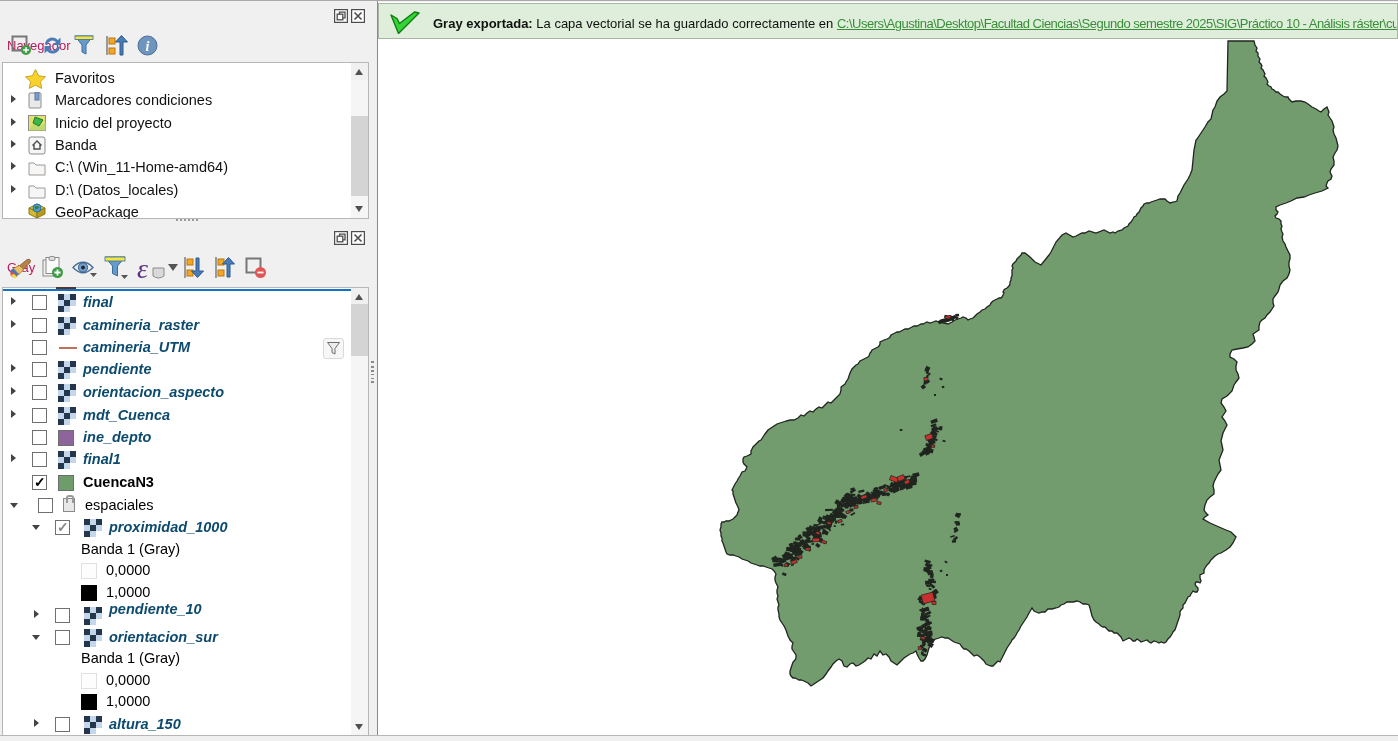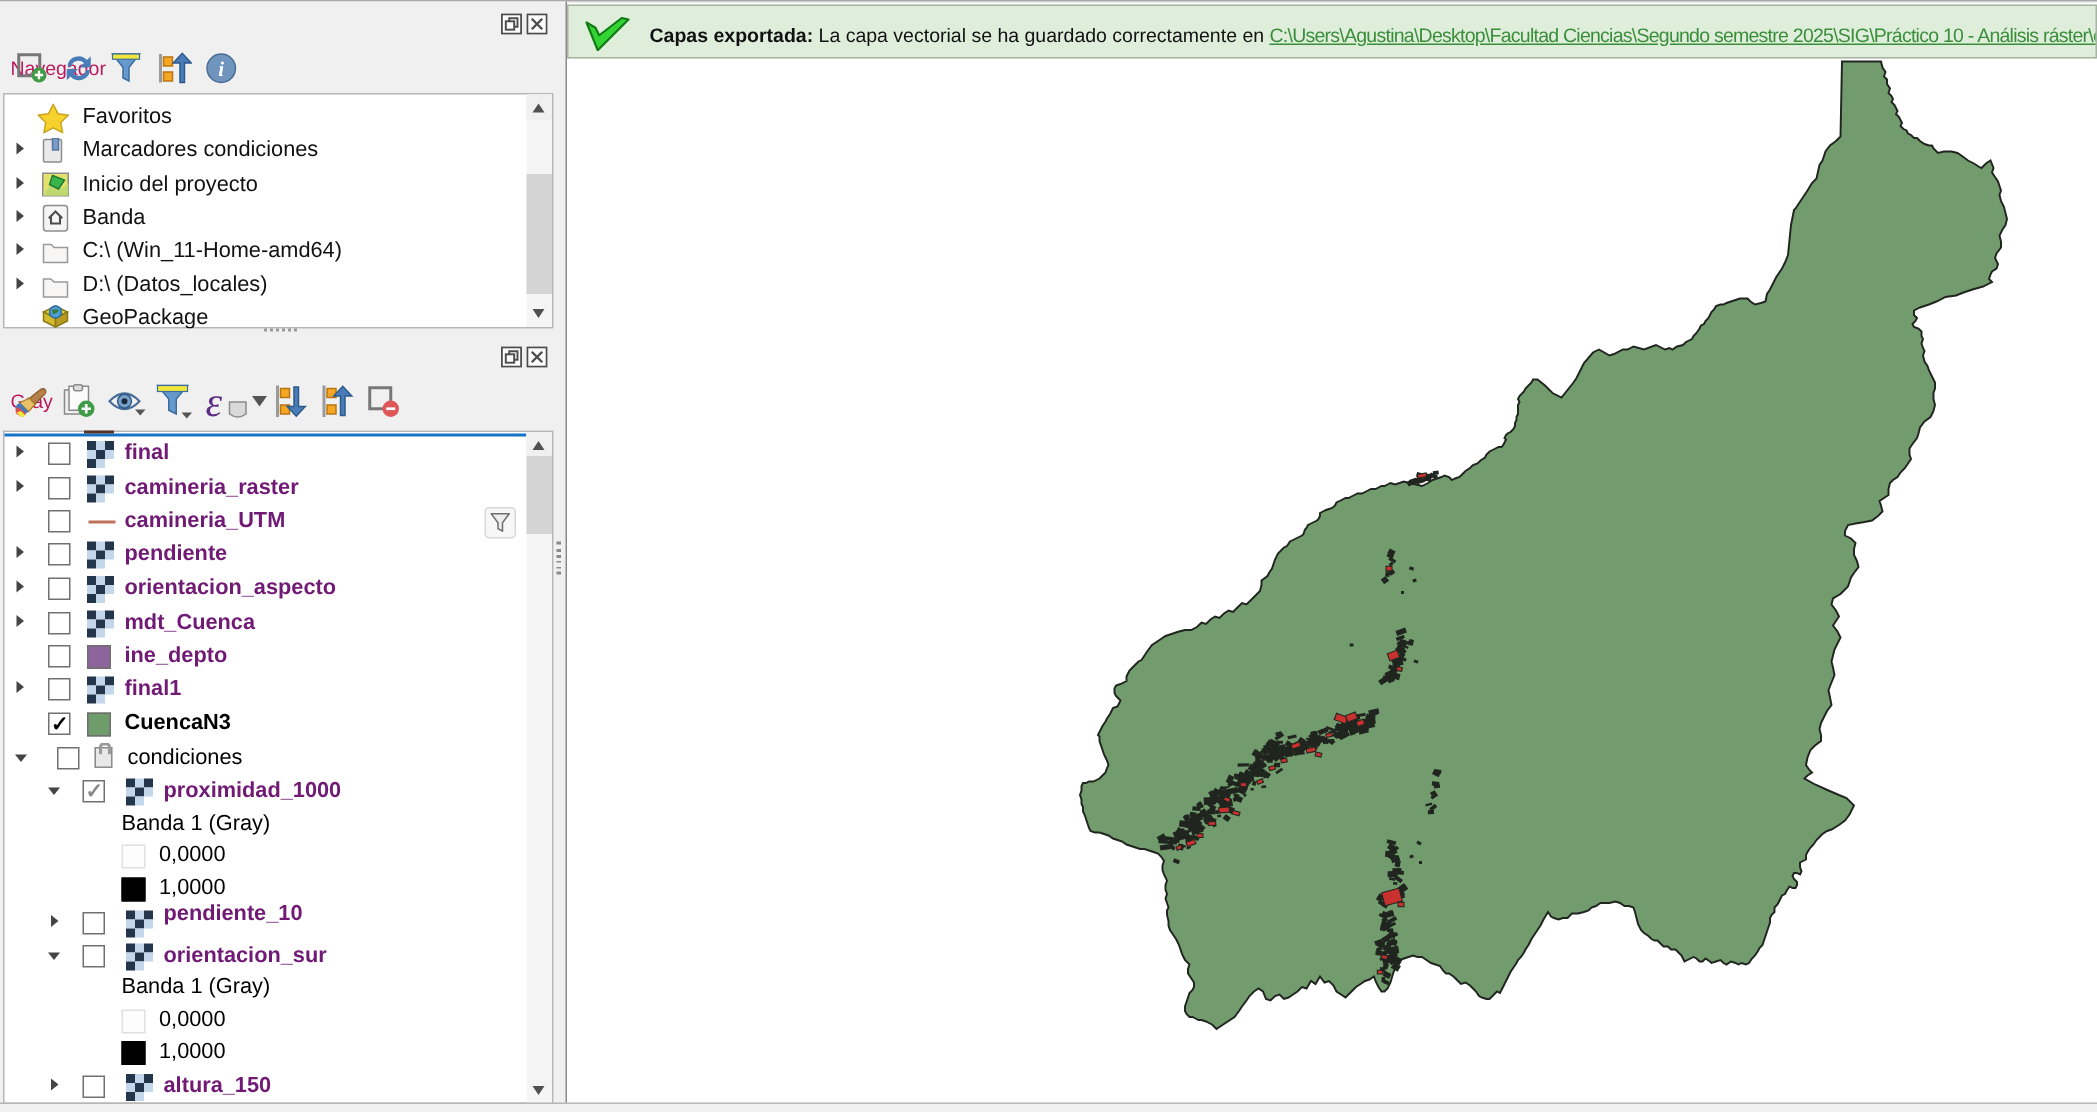--- a/index.html
+++ b/index.html
@@ -1,17 +1,17 @@
 <!DOCTYPE html>
 <html><head><meta charset="utf-8"><style>
 * { margin:0; padding:0; box-sizing:border-box; }
 html,body { width:1398px; height:741px; overflow:hidden; background:#f0f0f0;
   font-family:"Liberation Sans",sans-serif; }
 .lbl { position:absolute; font-size:14.5px; color:#000; white-space:nowrap; }
-.lbl.lay { color:#701a75; font-weight:bold; }
+.lbl.lay { color:#0c4a6e; font-style:italic; font-weight:bold; }
 .lbl.sel { font-weight:bold; }
 .lbl.nav { color:#111; }
 .ptitle { position:absolute; left:7px; font-size:13px; color:#be185d;margin-top:30px; }
 </style></head>
 <body>
 
 <div style="position:absolute;left:0;top:0;width:1398px;height:1px;background:#a9a9a9"></div>
 <div style="position:absolute;left:0;top:1px;width:377px;height:740px;background:#f0f0f0"></div>
 
 <div class="ptitle" style="top:8px">Navegador</div>
@@ -253,21 +253,21 @@
       <div style="position:absolute;left:64px;top:463px;width:6px;height:6px;background:#c3d6ea"></div>
 <div class="lbl lay" style="left:83px;top:451px">final1</div>
 <div style="position:absolute;left:32px;top:475px;width:15px;height:15px;background:#fff;border:1px solid #707070"></div>
       <div style="position:absolute;left:34px;top:474px;width:13px;height:14px;color:#000;font-size:14px;font-weight:bold">✓</div>
 <div style="position:absolute;left:58px;top:475px;width:16px;height:16px;background:#6f9c6b;border:1px solid #6e6e6e"></div>
 <div class="lbl sel" style="left:83px;top:474px">CuencaN3</div>
 <div style="position:absolute;left:10px;top:503px;width:0;height:0;border-left:4.5px solid transparent;border-right:4.5px solid transparent;border-top:5.5px solid #444"></div>
 <div style="position:absolute;left:38px;top:498px;width:15px;height:15px;background:#fff;border:1px solid #707070"></div>
 <div style="position:absolute;left:63px;top:498px;width:12px;height:14px;background:#e8e8e8;border:1px solid #8a8a8a"></div>
 <div style="position:absolute;left:66px;top:495px;width:8px;height:8px;background:transparent;border:2px solid #9a9a9a;border-radius:3px 3px 0 0;border-bottom:none"></div>
-<div class="lbl " style="left:85px;top:497px">condiciones</div>
+<div class="lbl " style="left:85px;top:497px">espaciales</div>
 <div style="position:absolute;left:32px;top:525px;width:0;height:0;border-left:4.5px solid transparent;border-right:4.5px solid transparent;border-top:5.5px solid #444"></div>
 <div style="position:absolute;left:55px;top:520px;width:15px;height:15px;background:#fff;border:1px solid #707070"></div>
       <div style="position:absolute;left:57px;top:519px;width:13px;height:14px;color:#8a8a8a;font-size:14px;font-weight:bold">✓</div>
 <div style="position:absolute;left:84px;top:519px;width:6px;height:6px;background:#24364c"></div>
       <div style="position:absolute;left:90px;top:519px;width:6px;height:6px;background:#c3d6ea"></div>
       <div style="position:absolute;left:96px;top:519px;width:6px;height:6px;background:#24364c"></div>
       <div style="position:absolute;left:84px;top:525px;width:6px;height:6px;background:#c3d6ea"></div>
       <div style="position:absolute;left:90px;top:525px;width:6px;height:6px;background:#24364c"></div>
       <div style="position:absolute;left:96px;top:525px;width:6px;height:6px;background:#c3d6ea"></div>
       <div style="position:absolute;left:84px;top:531px;width:6px;height:6px;background:#24364c"></div>
@@ -791,13 +791,13 @@
 <rect x="921.0" y="636.8" width="4.0" height="2.5" fill="#c8312e" stroke="#20251f" stroke-width="0.7" transform="rotate(10 923.0 638.0)"></rect>
 <rect x="918.2" y="646.8" width="3.5" height="2.5" fill="#c8312e" stroke="#20251f" stroke-width="0.7" transform="rotate(0 920.0 648.0)"></rect>
 </svg>
 <div style="position:absolute;left:0;top:735px;width:1398px;height:1px;background:#b6b6b6"></div>
 <div style="position:absolute;left:378px;top:736px;width:1020px;height:5px;background:#f0f0f0"></div>
 
 <div style="position:absolute;left:378px;top:3px;width:1020px;height:35.5px;background:#deeedb;border:1px solid #a8b5a4;overflow:hidden">
   <svg style="position:absolute;left:11px;top:6px" width="30" height="24" viewBox="0 0 30 24">
       <path d="M1 5 L7 8.5 L9.5 13.5 L24.5 2 L29 3 L8.5 23.5 Z" fill="#35d435" stroke="#117a14" stroke-width="1.4" stroke-linejoin="round"></path>
     </svg>
-  <div style="position:absolute;left:54px;top:12px;font-size:13px;color:#111;white-space:nowrap"><b>Capas exportada:</b> La capa vectorial se ha guardado correctamente en <span style="color:#3a8e3a;text-decoration:underline;letter-spacing:-0.5px">C:\Users\Agustina\Desktop\Facultad Ciencias\Segundo semestre 2025\SIG\Práctico 10 - Análisis ráster\cuenca_final.shp</span></div>
+  <div style="position:absolute;left:54px;top:12px;font-size:13px;color:#111;white-space:nowrap"><b>Gray exportada:</b> La capa vectorial se ha guardado correctamente en <span style="color:#3a8e3a;text-decoration:underline;letter-spacing:-0.5px">C:\Users\Agustina\Desktop\Facultad Ciencias\Segundo semestre 2025\SIG\Práctico 10 - Análisis ráster\cuenca_final.shp</span></div>
 </div>
 </body></html>

